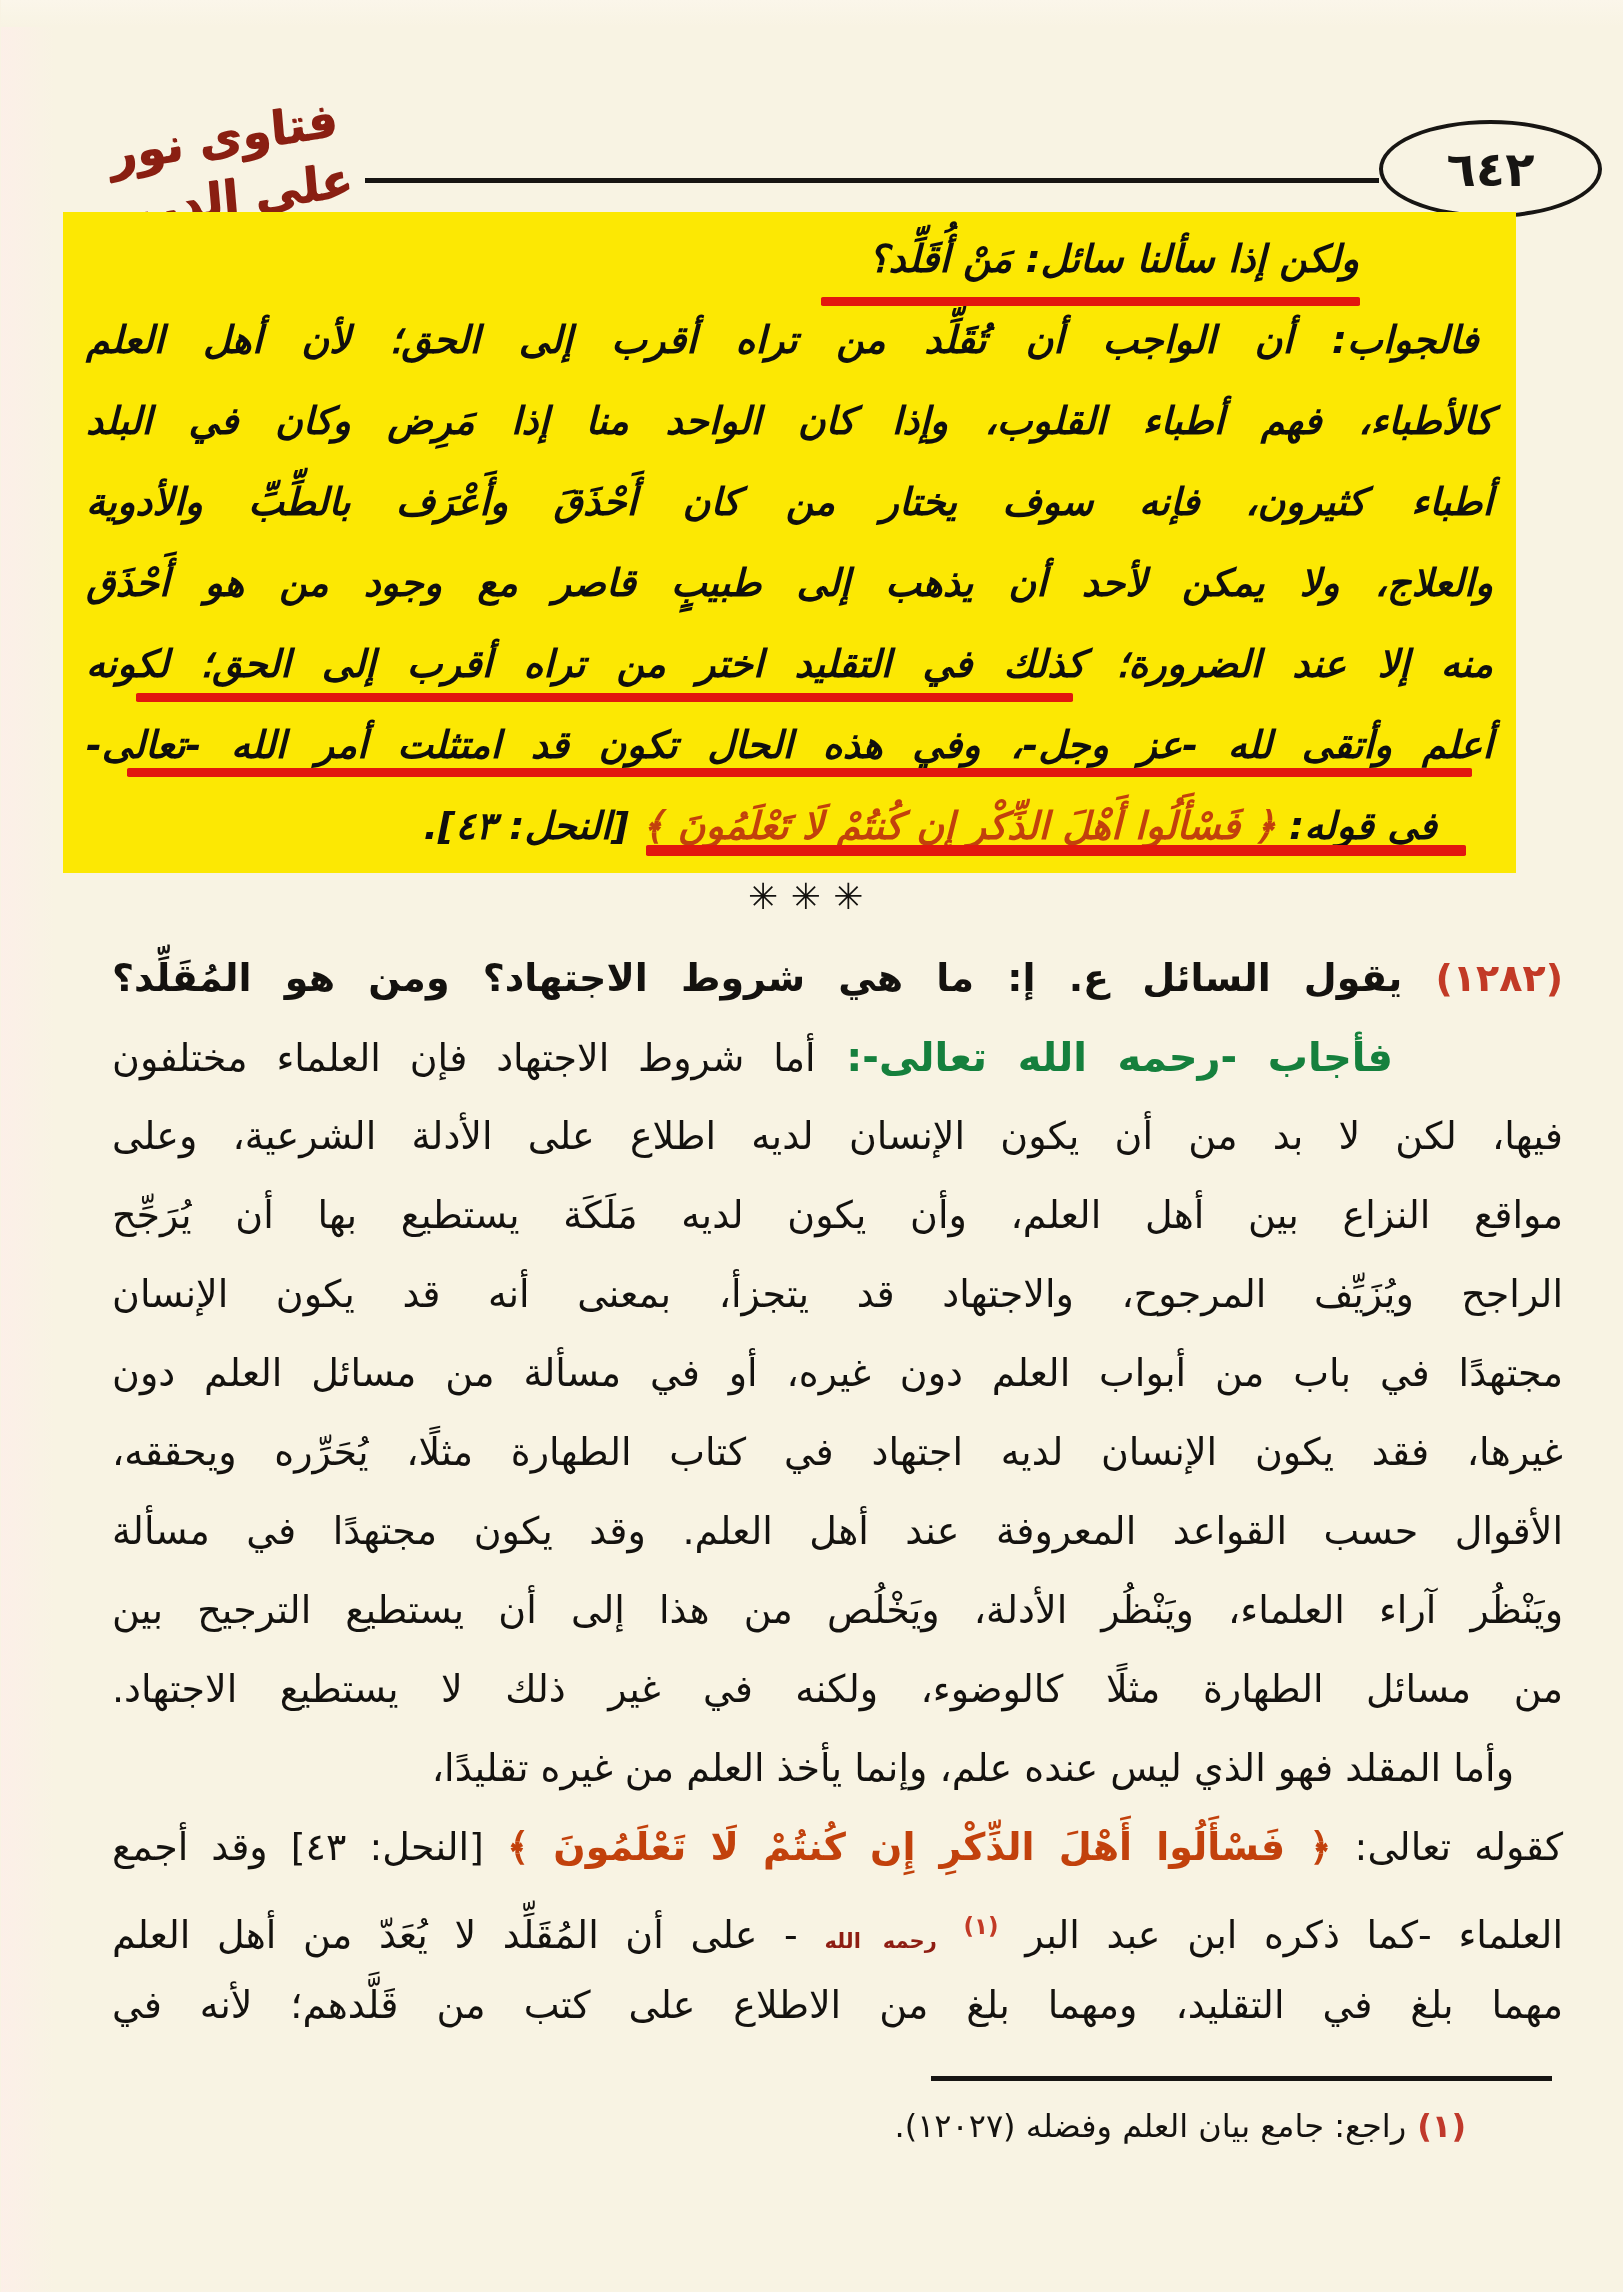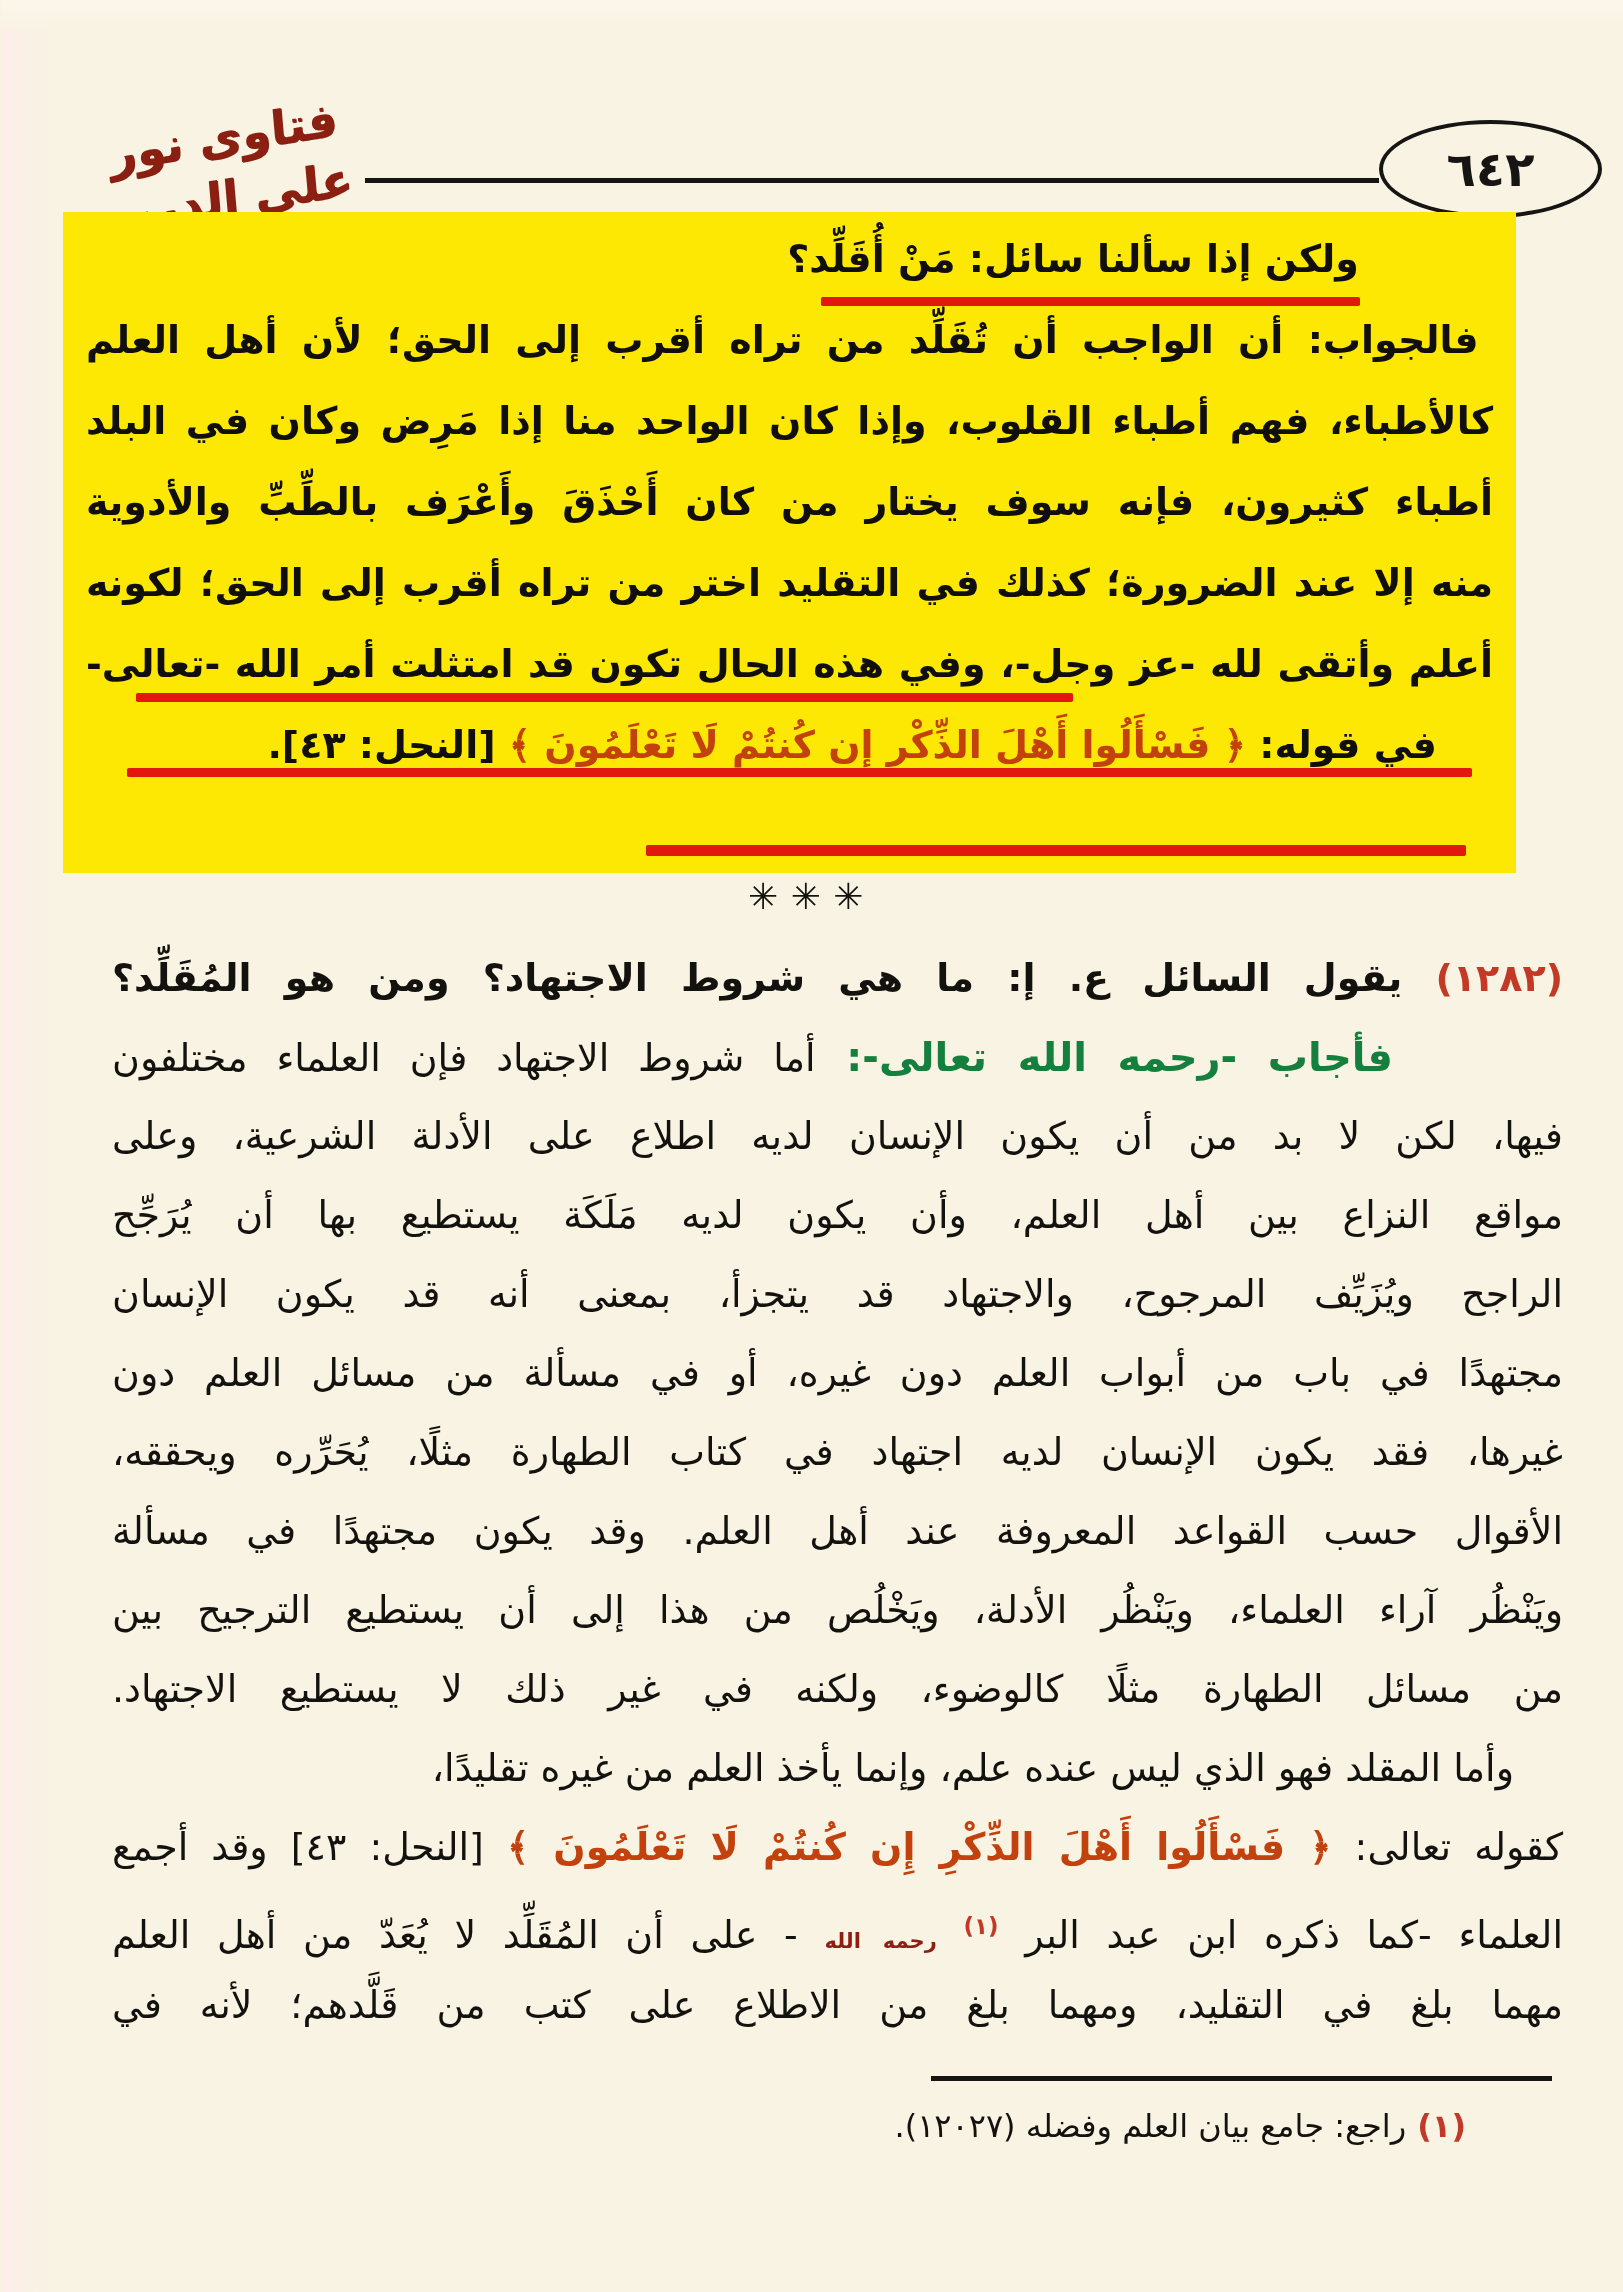--- a/index.html
+++ b/index.html
@@ -26,21 +26,21 @@
     position:absolute;left:1379px;top:120px;width:215px;height:90px;
     border:4.5px solid #171513;border-radius:50%;
     display:flex;align-items:center;justify-content:center;
     font-size:48px;font-weight:bold;color:#171513;background:#f8f3e3;
   }
 
   
   .yellow-block{
     position:absolute;left:63px;top:212px;width:1453px;height:661px;
     background:#fce803;direction:rtl;
-    padding:7.2px 23px 0 23px;box-sizing:border-box;
+    padding:7.2px 23px 0 23px;box-sizing:border-box;font-style:italic;
   }
   .hl-line{
     height:81px;line-height:81px;font-size:38px;font-weight:bold;
     white-space:nowrap;text-align:right;color:#100f0d;
   }
   .hl-line.just{white-space:normal;text-align:justify;text-align-last:justify;}
   .hl-line.ind-first{padding-right:134px;}
   .hl-line.ind-small{padding-right:14.3px;}
   .hl-line.verse-row{padding-right:56px;}
   .qverse{color:#c2410c;font-weight:bold;}
@@ -91,20 +91,21 @@
 <div class="header-rule"></div>
 <div class="page-oval">
   <span>٦٤٢</span>
 </div>
 
 <div class="yellow-block">
   <div class="hl-line ind-first">ولكن إذا سألنا سائل: مَنْ أُقَلِّد؟</div>
   <div class="hl-line just ind-small">فالجواب: أن الواجب أن تُقَلِّد من تراه أقرب إلى الحق؛ لأن أهل العلم</div>
   <div class="hl-line just">كالأطباء، فهم أطباء القلوب، وإذا كان الواحد منا إذا مَرِض وكان في البلد</div>
   <div class="hl-line just">أطباء كثيرون، فإنه سوف يختار من كان أَحْذَقَ وأَعْرَف بالطِّبِّ والأدوية</div>
+  <div class="hl-line just">والعلاج، ولا يمكن لأحد أن يذهب إلى طبيبٍ قاصر مع وجود من هو أَحْذَق</div>
   <div class="hl-line just">منه إلا عند الضرورة؛ كذلك في التقليد اختر من تراه أقرب إلى الحق؛ لكونه</div>
   <div class="hl-line just">أعلم وأتقى لله -عز وجل-، وفي هذه الحال تكون قد امتثلت أمر الله -تعالى-</div>
   <div class="hl-line verse-row">
     <span>في قوله: </span><span class="qverse">﴿ فَسْأَلُوا أَهْلَ الذِّكْرِ إِن كُنتُمْ لَا تَعْلَمُونَ ﴾</span><span> [النحل: ٤٣].</span>
   </div>
   <div class="redline u1"></div>
   <div class="redline u2"></div>
   <div class="redline u3"></div>
   <div class="redline u4"></div>
 </div>

